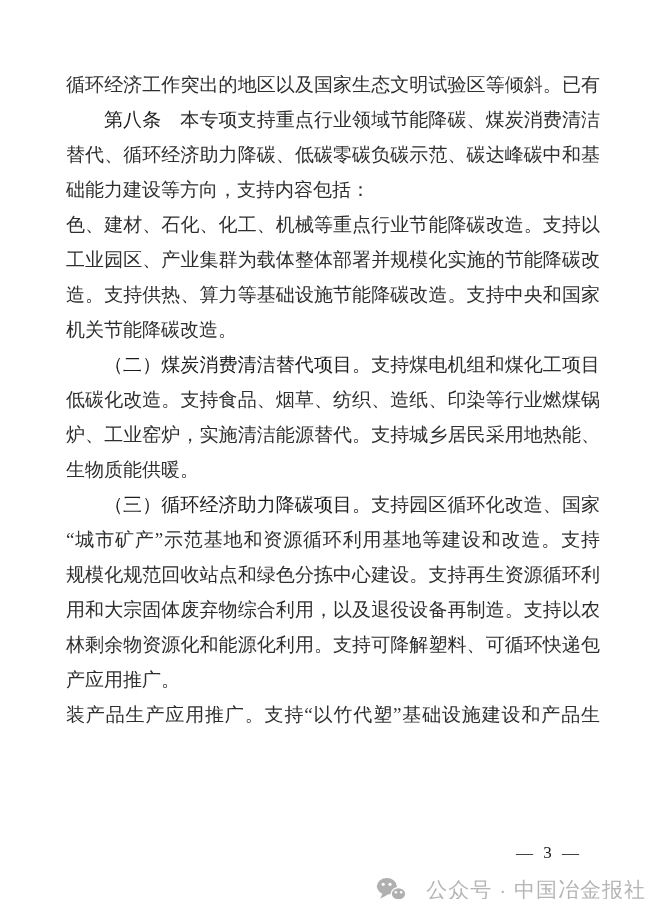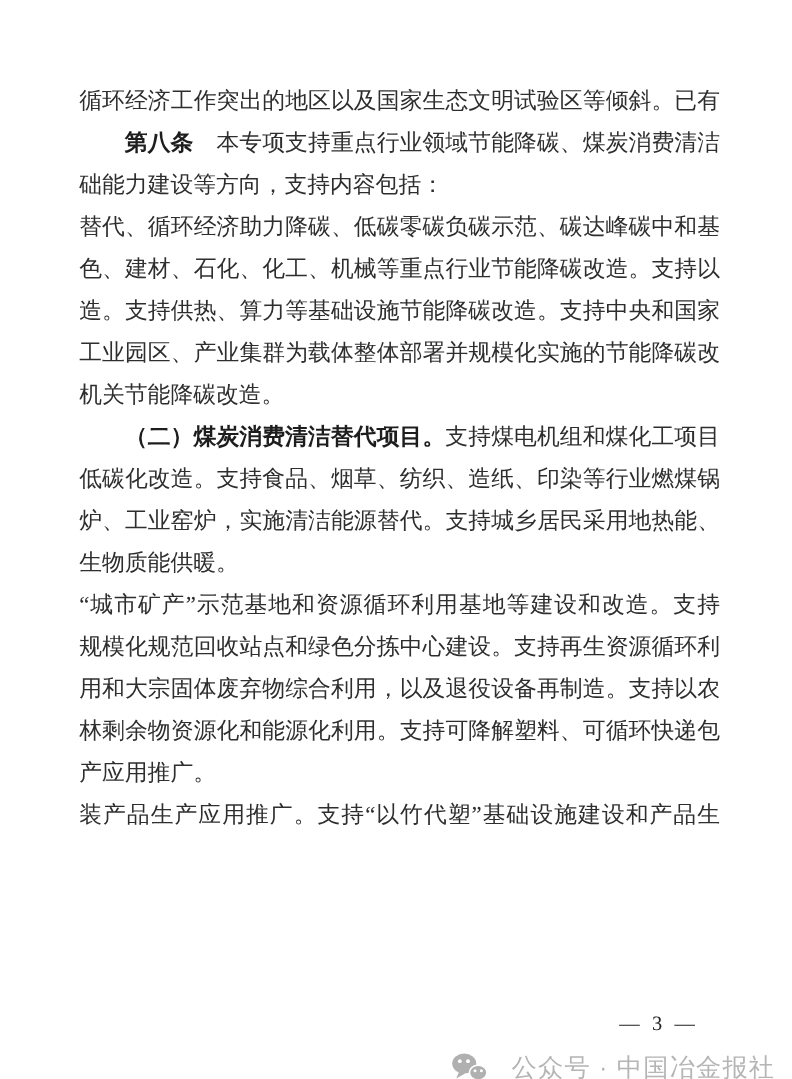--- a/index.html
+++ b/index.html
@@ -27,21 +27,21 @@
     color:#2e2e2e;
   }
   .line.pend{
     text-align-last:left;
     white-space:normal;
   }
   .line.ind{
     text-indent:38px;
   }
   .hd{
-    font-weight:700;
+    font-weight:400;
     color:#1d1d1d;
   }
   .page-number{
     position:absolute;
     top:826px;
     right:78px;
     font-size:17px;
     letter-spacing:3px;
     color:#222222;
   }
@@ -60,30 +60,31 @@
   .wechat-svg{display:block;}
 </style>
 </head>
 <body>
 
 <div class="page">
 
   <div class="text-block">
     <div class="line"><span>循环经济工作突出的地区以及国家生态文明试验区等倾斜。已有</span></div>
     <div class="line ind"><span class="hd">第八条</span><span>　本专项支持重点行业领域节能降碳、煤炭消费清洁</span></div>
+    <div class="line"><span>替代、循环经济助力降碳、低碳零碳负碳示范、碳达峰碳中和基</span></div>
     <div class="line pend"><span>础能力建设等方向，支持内容包括：</span></div>
-    <div class="line"><span>替代、循环经济助力降碳、低碳零碳负碳示范、碳达峰碳中和基</span></div>
     <div class="line"><span>色、建材、石化、化工、机械等重点行业节能降碳改造。支持以</span></div>
+    <div class="line"><span>工业园区、产业集群为载体整体部署并规模化实施的节能降碳改</span></div>
     <div class="line"><span>造。支持供热、算力等基础设施节能降碳改造。支持中央和国家</span></div>
-    <div class="line"><span>工业园区、产业集群为载体整体部署并规模化实施的节能降碳改</span></div>
     <div class="line pend"><span>机关节能降碳改造。</span></div>
     <div class="line ind"><span class="hd">（二）煤炭消费清洁替代项目。</span><span>支持煤电机组和煤化工项目</span></div>
     <div class="line"><span>低碳化改造。支持食品、烟草、纺织、造纸、印染等行业燃煤锅</span></div>
     <div class="line"><span>炉、工业窑炉，实施清洁能源替代。支持城乡居民采用地热能、</span></div>
     <div class="line pend"><span>生物质能供暖。</span></div>
+    <div class="line ind"><span class="hd">（三）循环经济助力降碳项目。</span><span>支持园区循环化改造、国家</span></div>
     <div class="line"><span>“城市矿产”示范基地和资源循环利用基地等建设和改造。支持</span></div>
     <div class="line"><span>规模化规范回收站点和绿色分拣中心建设。支持再生资源循环利</span></div>
     <div class="line"><span>用和大宗固体废弃物综合利用，以及退役设备再制造。支持以农</span></div>
     <div class="line"><span>林剩余物资源化和能源化利用。支持可降解塑料、可循环快递包</span></div>
     <div class="line pend"><span>产应用推广。</span></div>
     <div class="line"><span>装产品生产应用推广。支持“以竹代塑”基础设施建设和产品生</span></div>
   </div>
 
   <div class="page-number">— 3 —</div>
 

